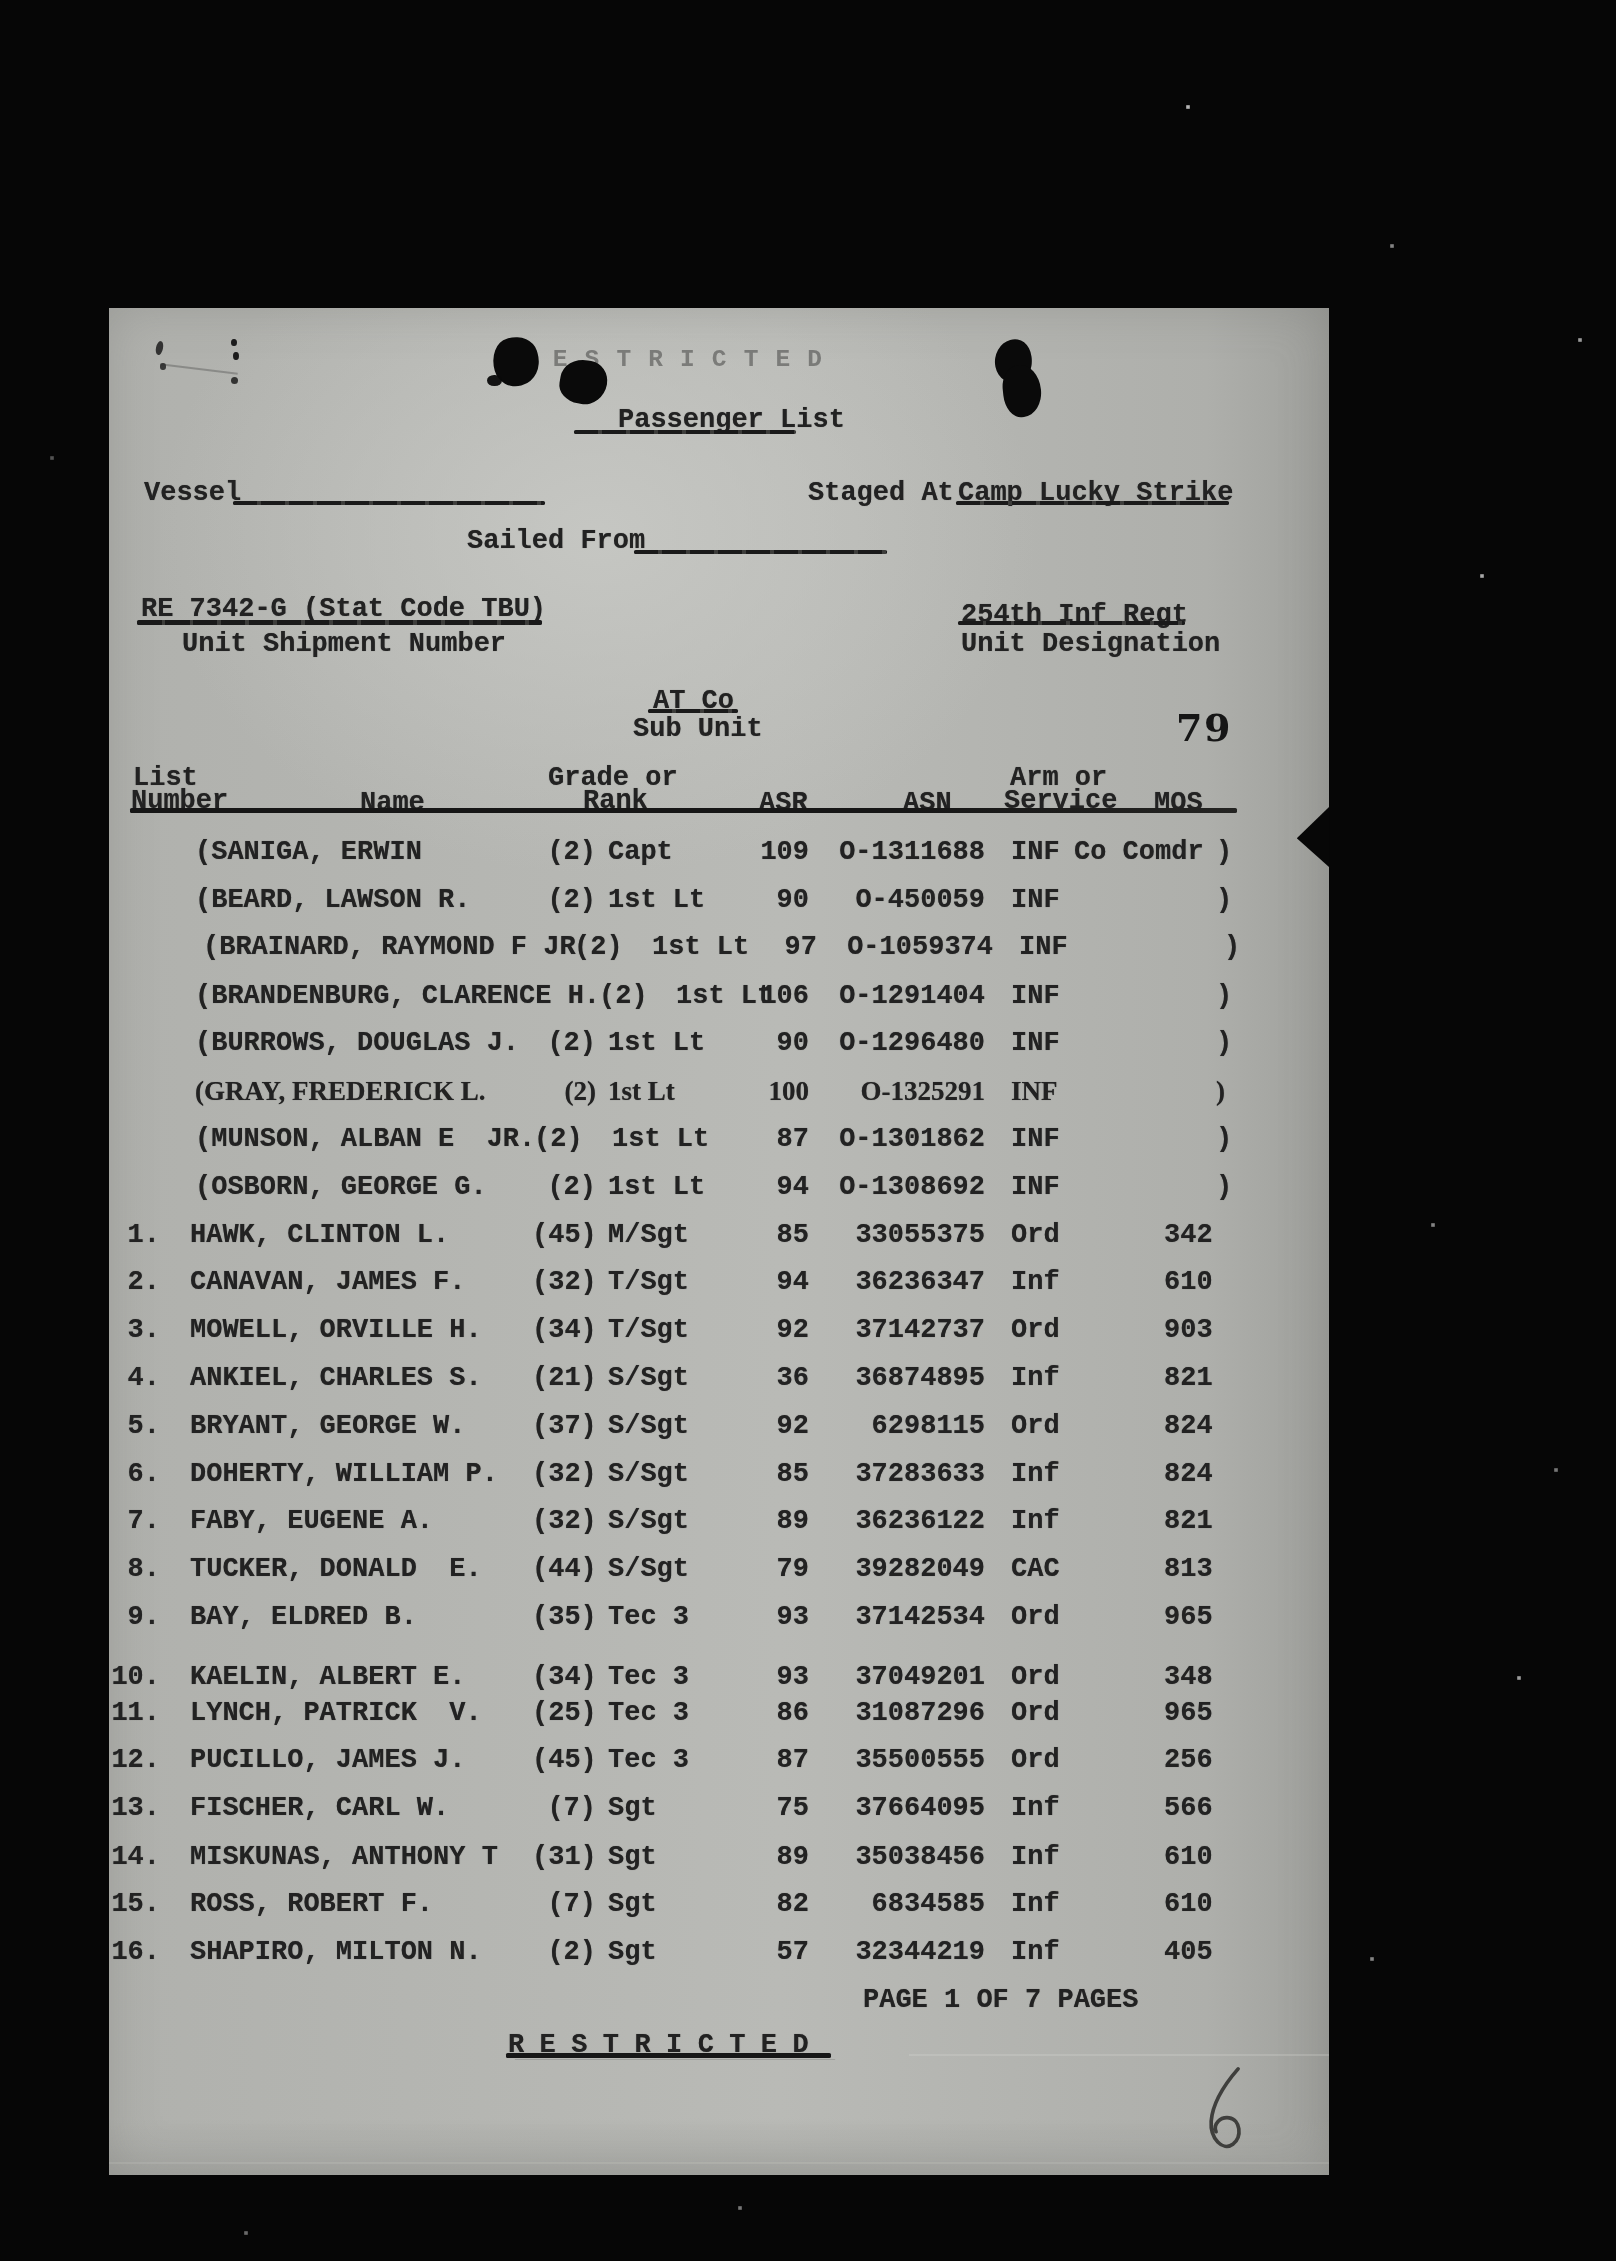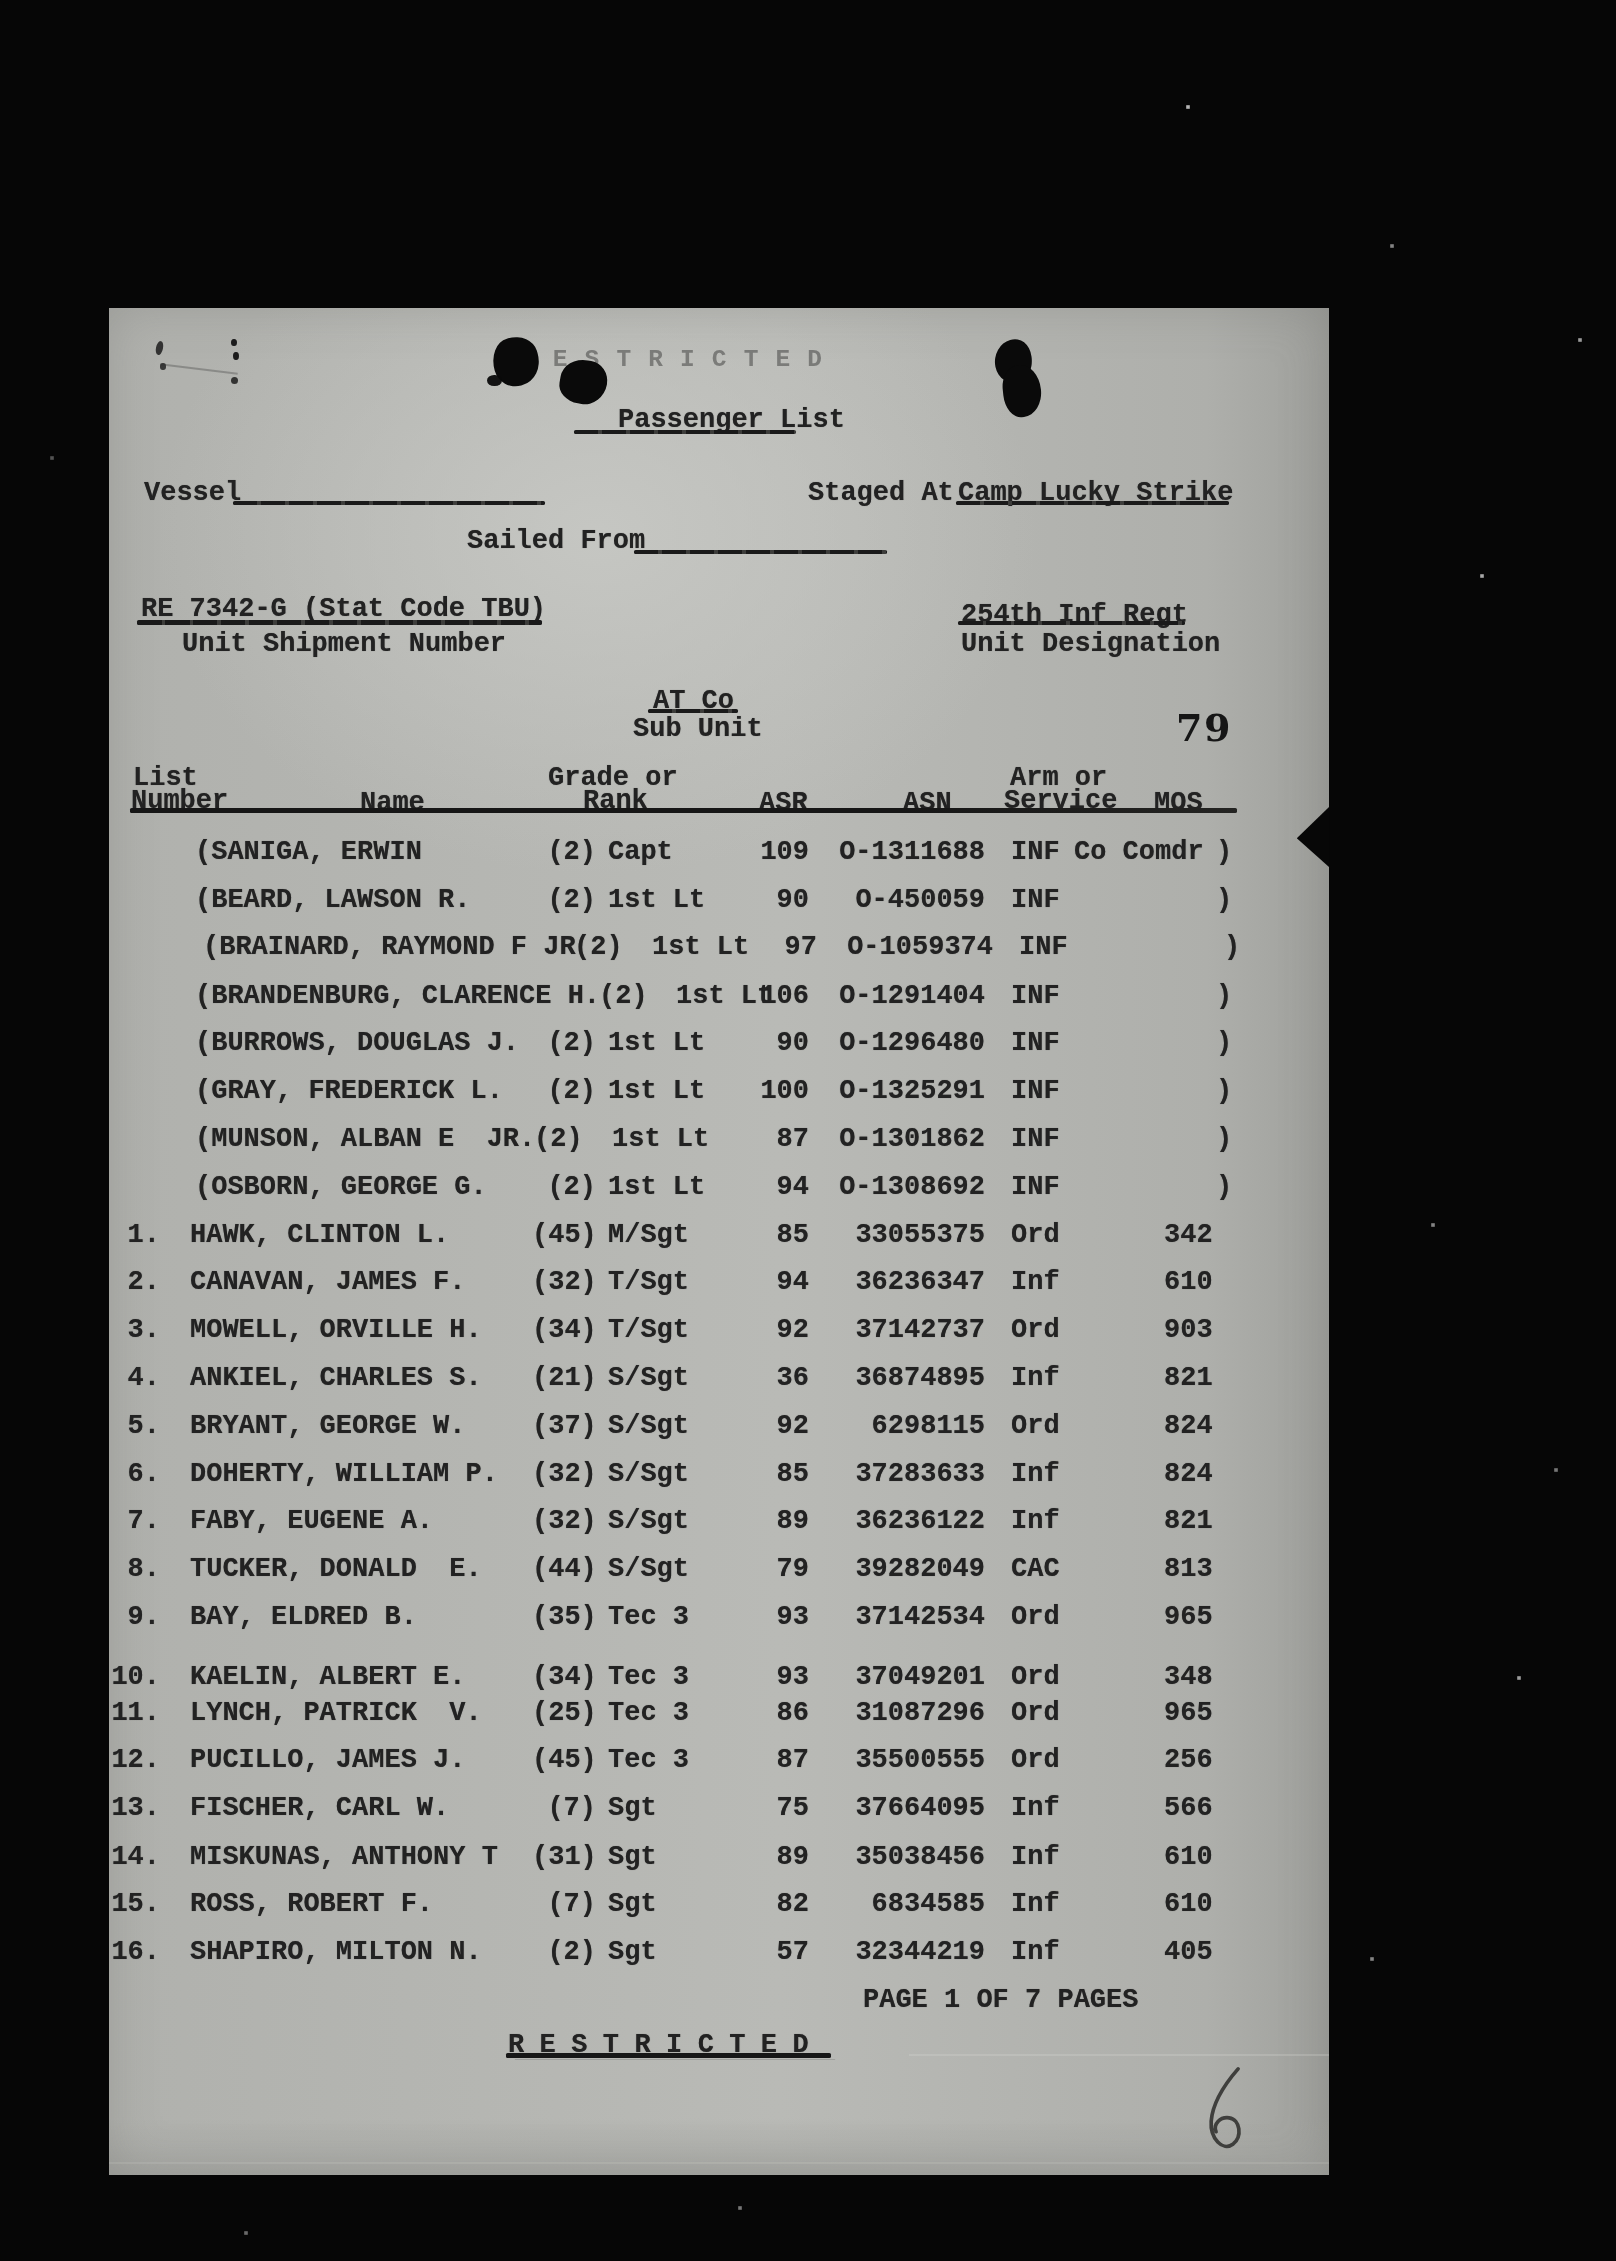--- a/index.html
+++ b/index.html
@@ -138,21 +138,21 @@
       </div>
       <div class="row" style="top: 191px;">
         <span class="cell t c-nameoff">(BURROWS, DOUGLAS J.</span>
         <span class="cell t c-grade">(2)</span>
         <span class="cell t c-rank">1st Lt</span>
         <span class="cell t c-asr">90</span>
         <span class="cell t c-asn">O-1296480</span>
         <span class="cell t c-svc">INF</span>
         <span class="cell t c-close">)</span>
       </div>
-      <div class="row" style="top: 239px;">
+      <div class="row" style="top: 239px; font-family: Liberation Serif, serif;">
         <span class="cell t c-nameoff">(GRAY, FREDERICK L.</span>
         <span class="cell t c-grade">(2)</span>
         <span class="cell t c-rank">1st Lt</span>
         <span class="cell t c-asr">100</span>
         <span class="cell t c-asn">O-1325291</span>
         <span class="cell t c-svc">INF</span>
         <span class="cell t c-close">)</span>
       </div>
       <div class="row" style="top: 287px;">
         <span class="cell t c-nameoff">(MUNSON, ALBAN E  JR.</span>

